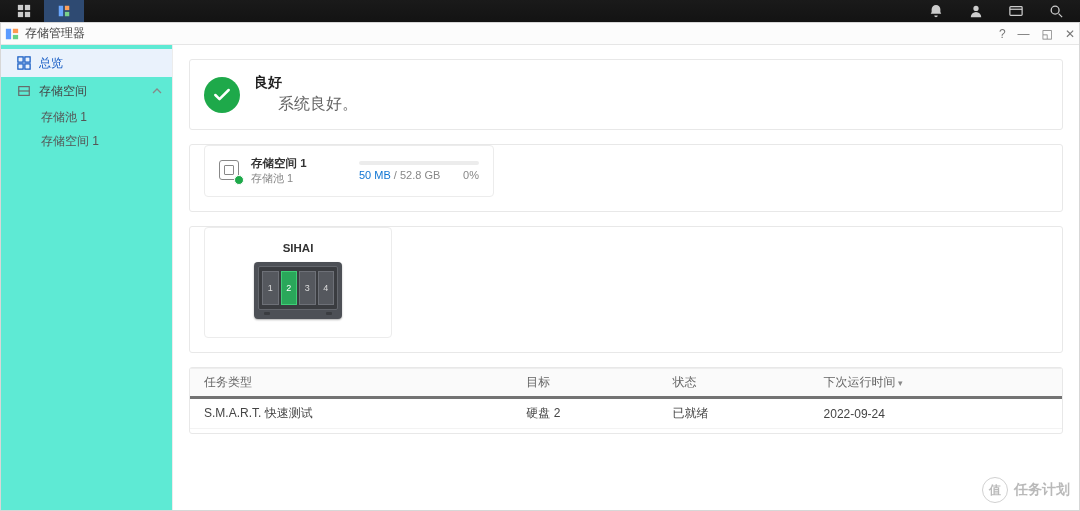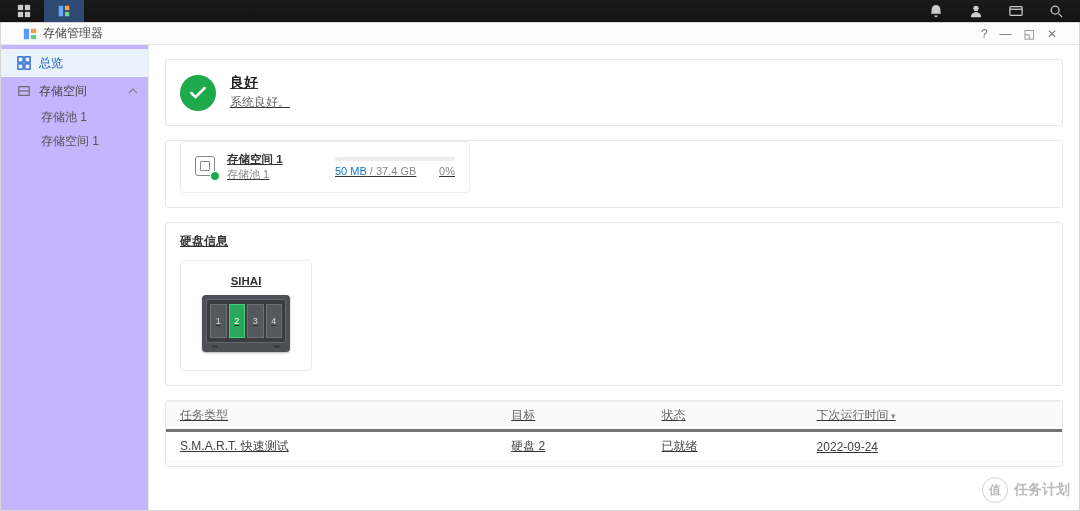--- a/index.html
+++ b/index.html
@@ -9,48 +9,48 @@
 
 .sysbar { display: flex; align-items: center; height: 22px; background: linear-gradient(#1a1a1a,#131313); color: #ccc; padding: 0 4px; }
 .sysbar .left { display: flex; gap: 0; }
 .sysbar .btn { width: 40px; height: 22px; display: flex; align-items: center; justify-content: center; color: #bbb; }
 .sysbar .btn.active { background: #2e4a72; }
 .sysbar .spacer { flex: 1; }
 .sysbar svg { width: 14px; height: 14px; fill: #ccc; }
 
 
 .window { position: absolute; top: 22px; left: 0; right: 0; bottom: 0; background: #fff; border: 1px solid #d7d7d7; display: flex; flex-direction: column; }
-.titlebar { height: 22px; display: flex; align-items: center; padding: 0 22px; border-bottom: 1px solid #e6e6e6; background: #fcfcfc; justify-content: flex-end; }
+.titlebar { height: 22px; display: flex; align-items: center; padding: 0 4px; border-bottom: 1px solid #e6e6e6; background: #fcfcfc; justify-content: flex-end; }
 .titlebar .app-icon { width: 14px; height: 14px; margin-right: 6px; }
 .titlebar .title { flex: 1; color: #444; }
 .titlebar .winctl { display: flex; gap: 12px; color: #777; font-size: 12px; }
 .titlebar .winctl span { cursor: pointer; }
 
 .body { display: flex; flex: 1; min-height: 0; }
 
 
-.sidebar { width: 148px; border-right: 1px solid #ececec; background: #c4b5fd; padding-top: 4px; }
+.sidebar { width: 172px; border-right: 1px solid #ececec; background: #5eead4; padding-top: 4px; }
 .s-item { display: flex; align-items: center; height: 28px; padding: 0 10px 0 16px; color: #444; cursor: pointer; }
 .s-item.selected { background: #eaf2fc; color: #1259c3; }
 .s-item .s-icon { width: 14px; height: 14px; margin-right: 8px; flex-shrink:0; }
 .s-item .chev { margin-left: auto; width: 10px; height: 10px; }
 .s-sub { padding-left: 40px; height: 24px; display: flex; align-items: center; color: #555; cursor: pointer; font-size: 12px; }
 
 
-.main { flex: 1; overflow: auto; background: #fff; padding: 14px 16px 30px 16px; text-decoration: underline; }
+.main { flex: 1; overflow: auto; background: #fff; padding: 14px 16px 30px 16px; }
 .panel { border: 1px solid #e8e8e8; border-radius: 3px; margin-bottom: 14px; background: #fff; }
 .panel .p-head { padding: 10px 14px; font-weight: 600; color: #333; }
 .panel .p-body { padding: 0 14px 14px 14px; }
 
 
 .status-panel { display: flex; align-items: center; padding: 14px; }
 .status-icon { width: 36px; height: 36px; border-radius: 50%; background: #1ea94a; display: flex; align-items: center; justify-content: center; margin-right: 14px; }
 .status-icon svg { width: 20px; height: 20px; fill: #fff; }
 .status-text .t1 { font-size: 14px; font-weight: 600; color: #222; }
-.status-text .t2 { font-size: 12px; color: #666; margin-top: 2px; }
+.status-text .t2 { font-size: 16px; color: #666; margin-top: 2px; margin-left: 24px; }
 
 
 .vol-card { border: 1px solid #ececec; border-radius: 4px; padding: 10px 14px; display: flex; align-items: center; width: 290px; }
 .vol-icon { position: relative; width: 22px; height: 22px; margin-right: 10px; }
 .vol-icon .cube { width: 20px; height: 20px; border: 1.5px solid #888; border-radius: 3px; display:flex;align-items:center;justify-content:center; }
 .vol-icon .cube::after{content:"";width:8px;height:8px;border:1.5px solid #888;border-radius:1px;}
 .vol-icon .dot { position: absolute; right: -3px; bottom: -3px; width: 10px; height: 10px; background: #1ea94a; border: 1.5px solid #fff; border-radius: 50%; }
 .vol-meta .v-name { font-weight: 600; font-size: 11.5px; }
 .vol-meta .v-sub { font-size: 11px; color: #888; }
 .vol-bar-wrap { margin-left: auto; width: 120px; }
@@ -199,33 +199,32 @@
                   <div class="dot"></div>
             </div>
             <div class="vol-meta">
               <div class="v-name">存储空间 1</div>
               <div class="v-sub">存储池 1</div>
             </div>
             <div class="vol-bar-wrap">
               <div class="vol-bar"></div>
               <div class="vol-line">
                 <span>
-                  <span class="used">50 MB</span><span class="total"> / </span><span class="total">37.4 GB</span>
+                  <span class="used">50 MB</span><span class="total"> / </span><span class="total">52.8 GB</span>
                 </span>
                 <span class="pct">0%</span>
               </div>
             </div>
           </div>
         </div>
       </div>
 
       <div class="panel">
-        <div class="p-head">硬盘信息</div>
         <div class="p-body">
-          <div class="drive-card" style="width:132px;">
+          <div class="drive-card" style="width:188px;">
             <div class="drive-name">SIHAI</div>
             <div class="chassis">
               <div class="chassis-inner" id="bays">
                     <div class="bay">1</div>
                     <div class="bay active">2</div>
                     <div class="bay">3</div>
                     <div class="bay">4</div>
                   </div>
               <div class="chassis-feet">
                     <span></span>

